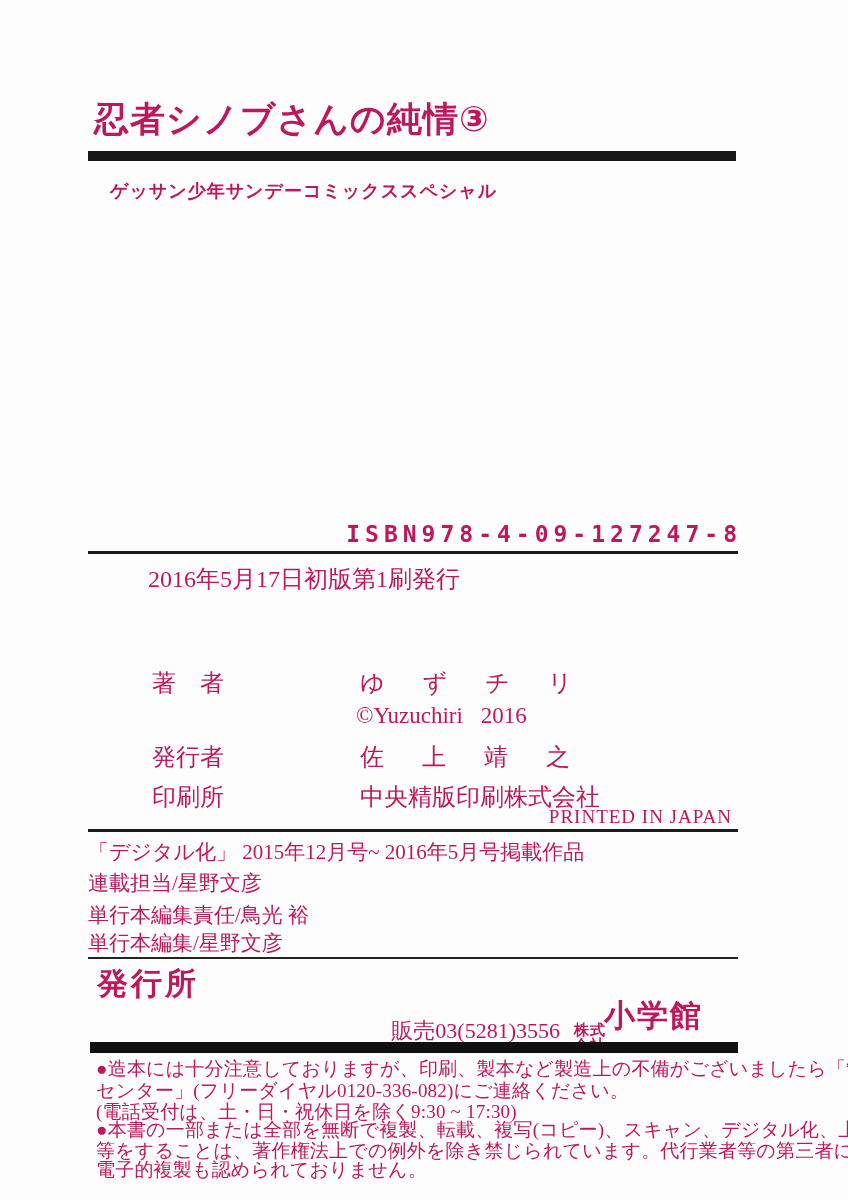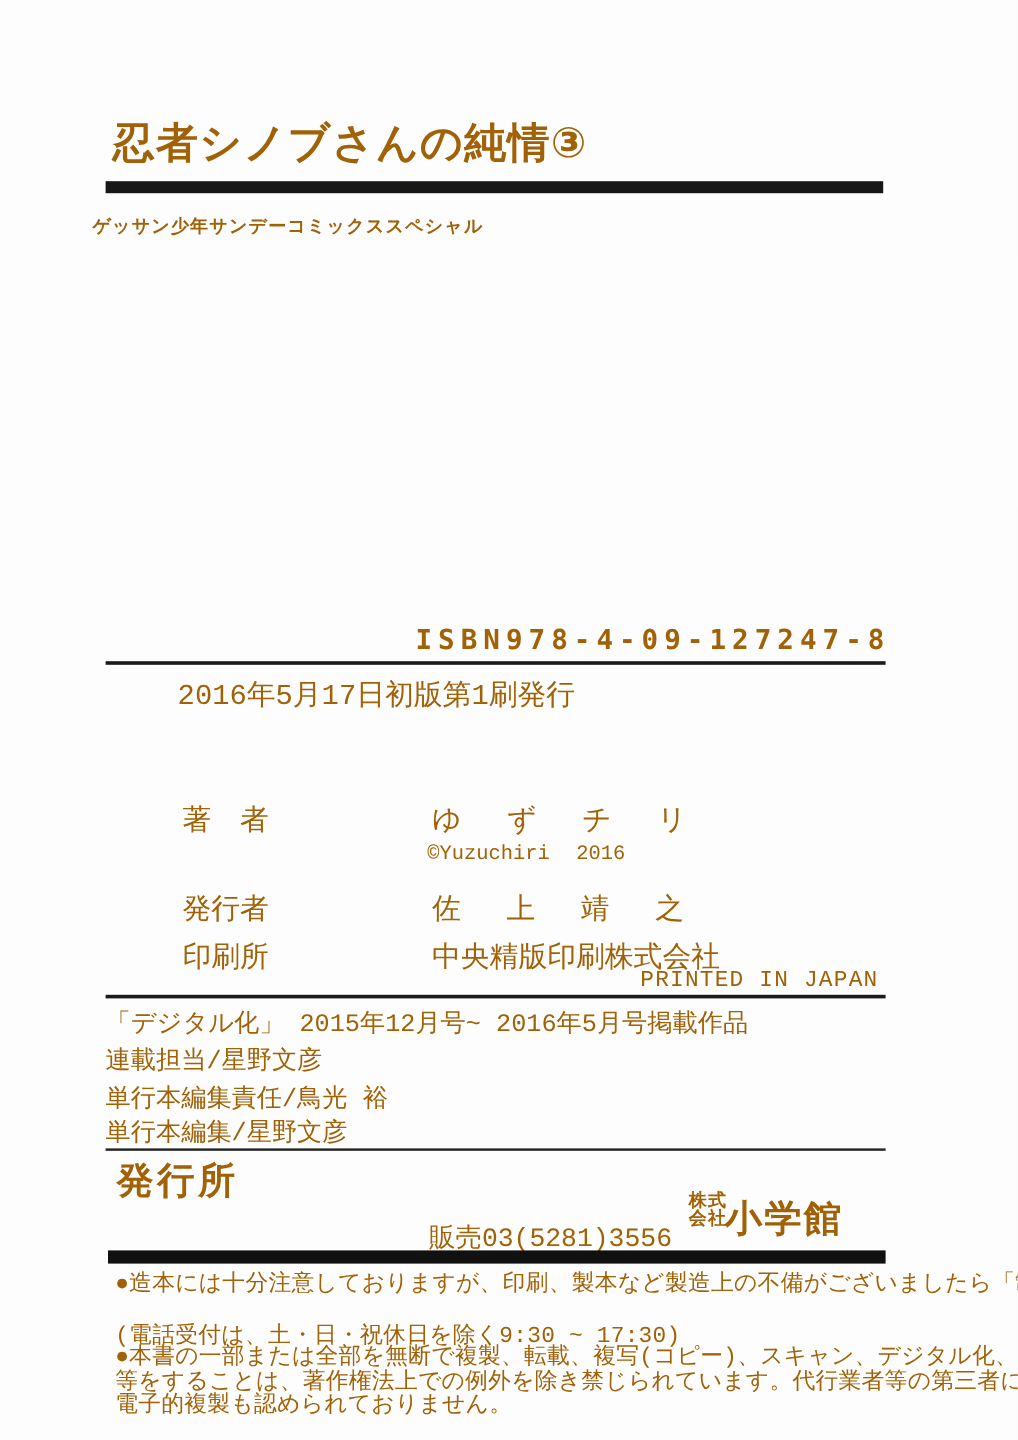--- a/index.html
+++ b/index.html
@@ -5,58 +5,58 @@
   html, body { margin: 0; padding: 0; }
   body {
     width: 848px; height: 1200px;
     background: #f2f2f2;
     font-family: "Liberation Serif", "DejaVu Serif", serif;
   }
   .page {
     position: relative;
     width: 848px; height: 1200px;
     background: #fdfdfd;
-    color: #a16207;
+    color: #be185d;
     overflow: hidden;
   }
   .abs { position: absolute; white-space: nowrap; }
   .sans { font-family: "Liberation Sans", "DejaVu Sans", sans-serif; }
-  .serif { font-family: Liberation Mono, monospace; }
+  .serif { font-family: Liberation Serif, serif; }
   .mono { font-family: "DejaVu Sans Mono", monospace; }
 
   .book-title   { left: 94px; top: 96px; font-size: 35px; font-weight: bold; letter-spacing: 1px; }
   .rule-title   { left: 88px; top: 151px; width: 648px; height: 10px; background: #171717; }
-  .series-name  { left: 77px; top: 179px; font-size: 15px; font-weight: bold; letter-spacing: 1px; text-align: center; }
+  .series-name  { left: 110px; top: 179px; font-size: 18px; font-weight: bold; letter-spacing: 1px; text-align: center; }
 
   .isbn         { right: 106px; top: 521px; font-size: 23px; font-weight: bold; letter-spacing: 5px; }
   .rule-isbn    { left: 88px; top: 551px; width: 650px; height: 3px; background: #1b1b1b; }
   .print-date   { left: 148px; top: 563px; font-size: 24px; }
 
   .credit-label { left: 152px; font-size: 24px; }
   .credit-value { left: 360px; font-size: 24px; }
   .spread       { letter-spacing: 7px; }
   .row-author    { top: 667px; }
-  .row-copyright { top: 703px; font-size: 17px; word-spacing: 12px; left: 356px; }
+  .row-copyright { top: 703px; font-size: 23px; word-spacing: 12px; left: 356px; }
   .row-publisher { top: 741px; }
   .row-printer   { top: 781px; }
   .printed-in   { right: 116px; top: 806px; font-size: 19px; letter-spacing: 1px; }
   .rule-credits { left: 88px; top: 829px; width: 650px; height: 3px; background: #1b1b1b; }
 
   .serial-line  { left: 88px; font-size: 21px; }
   .serial-1 { top: 838px; }
   .serial-2 { top: 869px; }
   .serial-3 { top: 901px; }
   .serial-4 { top: 929px; }
   .rule-serial  { left: 88px; top: 957px; width: 650px; height: 2px; background: #222; }
 
   .office-label   { left: 97px;  top: 963px; font-size: 31px; font-weight: bold; letter-spacing: 3px; }
   .office-address { left: 228px; top: 965px; font-size: 22px; }
   .office-tel     { left: 228px; top: 990px;  width: 332px; text-align: right; font-size: 22px; }
   .office-sales   { left: 228px; top: 1016px; width: 332px; text-align: right; font-size: 22px; }
-  .company-type   { left: 574px; font-size: 15px; font-weight: bold; line-height: 14px; letter-spacing: 1px; }
+  .company-type   { left: 574px; font-size: 15px; font-weight: bold; line-height: 14px; letter-spacing: 1px; margin-top: 29px; }
   .company-type-top    { top: 994px; }
   .company-type-bottom { top: 1009px; }
   .company-name   { left: 604px; top: 995px; font-size: 31px; font-weight: bold; letter-spacing: 2px; }
 
   .rule-thick   { left: 90px; top: 1042px; width: 648px; height: 11px; background: #111; }
 
   .notice-line  { left: 96px; font-size: 19px; letter-spacing: 0.2px; }
   .notice-1 { top: 1056px; }
   .notice-2 { top: 1078px; }
   .notice-3 { top: 1099px; }
@@ -99,18 +99,19 @@
 
   <div class="abs sans office-label">発行所</div>
   <div class="abs serif office-sales">販売03(5281)3556</div>
   <div class="abs sans company-type company-type-top">株式</div>
   <div class="abs sans company-type company-type-bottom">会社</div>
   <div class="abs sans company-name">小学館</div>
 
   <div class="abs rule-thick"></div>
 
   <div class="abs serif notice-line notice-1">●造本には十分注意しておりますが、印刷、製本など製造上の不備がございましたら「制作局コール</div>
+  <div class="abs serif notice-line notice-2">センター」(フリーダイヤル0120-336-082)にご連絡ください。</div>
   <div class="abs serif notice-line notice-3">(電話受付は、土・日・祝休日を除く9:30 ~ 17:30)</div>
   <div class="abs serif notice-line notice-4">●本書の一部または全部を無断で複製、転載、複写(コピー)、スキャン、デジタル化、上演、放送</div>
   <div class="abs serif notice-line notice-5">等をすることは、著作権法上での例外を除き禁じられています。代行業者等の第三者による本書の</div>
   <div class="abs serif notice-line notice-6">電子的複製も認められておりません。</div>
 
 </div>
 
 </body></html>

